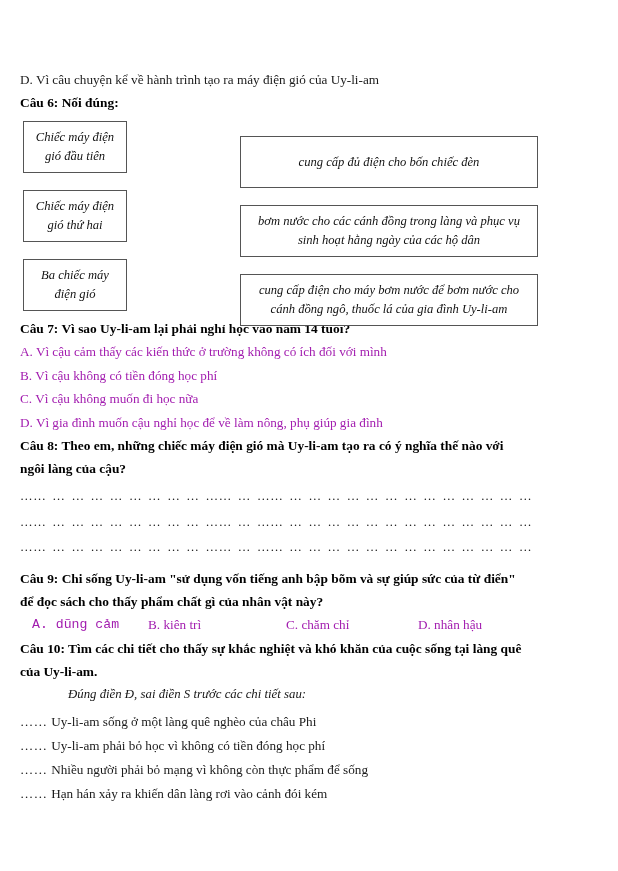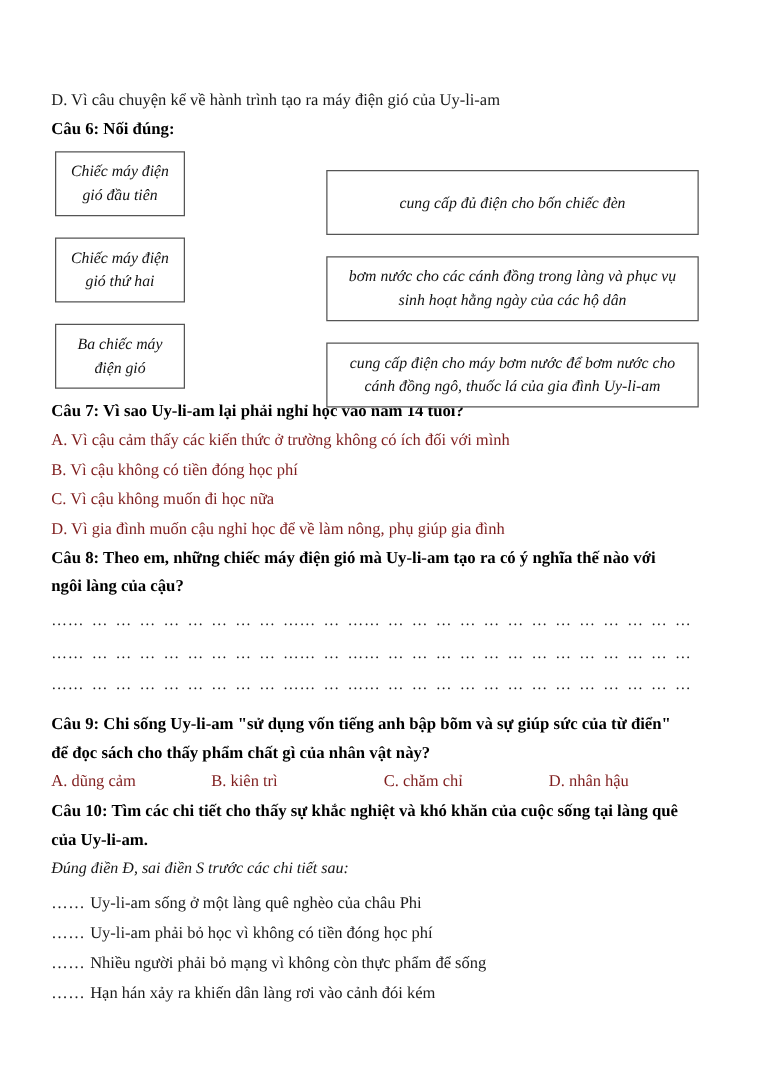--- a/index.html
+++ b/index.html
@@ -13,39 +13,39 @@
     font-family: "Liberation Serif", "DejaVu Serif", serif;
     color: #000000;
     overflow: hidden;
   }
   .page {
     position: relative;
     width: 618px;
     height: 871px;
     background: #ffffff;
     box-sizing: border-box;
-    padding: 68px 50px 0 41px;
+    padding: 68px 50px 0 20px;
   }
 
   .line {
     font-size: 13.2px;
     line-height: 23px;
     color: #1a1a1a;
     white-space: nowrap;
   }
   .q-head {
     font-weight: bold;
     font-size: 13.4px;
     line-height: 23px;
     color: #000;
   }
   .opt {
     font-size: 13.2px;
     line-height: 23.5px;
-    color: #7f1d1d;
+    color: #a21caf;
   }
 
   
   .match-area {
     position: relative;
     margin-top: 7px;
     height: 196px;
   }
   .mbox {
     position: absolute;
@@ -83,38 +83,39 @@
     word-spacing: 2.2px;
   }
 
   .sp-4  { height: 4px; }
   .sp-6  { height: 6px; }
   .italic-note {
     font-style: italic;
     font-size: 12.8px;
     line-height: 23px;
     color: #141414;
+    margin-left: 48px;
   }
   .tf-item {
     font-size: 13.2px;
     line-height: 24px;
     color: #1a1a1a;
   }
   .tf-item .blank { letter-spacing: 0.5px; }
 
   .opts-row {
     position: relative;
     height: 24px;
   }
   .opts-row .opt {
     position: absolute;
     top: 0;
     white-space: nowrap;
   }
-  .oA { left: 0px; }
+  .oA { left: 12px; font-family: Liberation Mono, monospace; }
   .oB { left: 128px; }
   .oC { left: 266px; }
   .oD { left: 398px; }
 </style>
 </head>
 <body>
 
 <div class="page">
 
   <div class="line">D. Vì câu chuyện kể về hành trình tạo ra máy điện gió của Uy-li-am</div>

